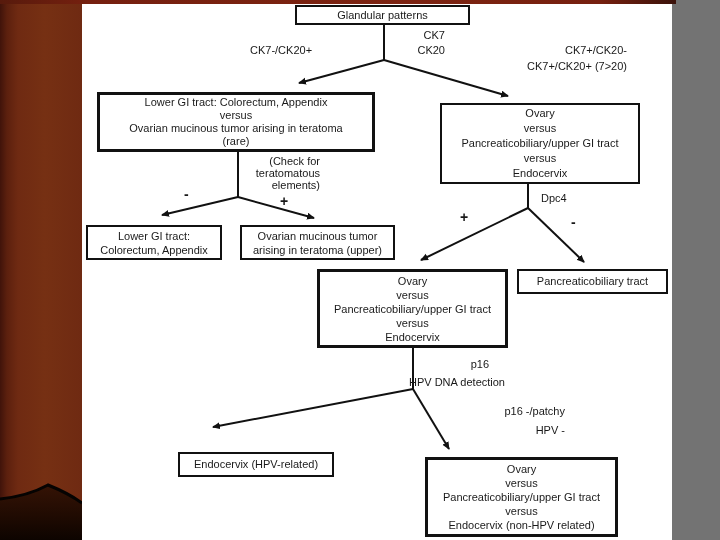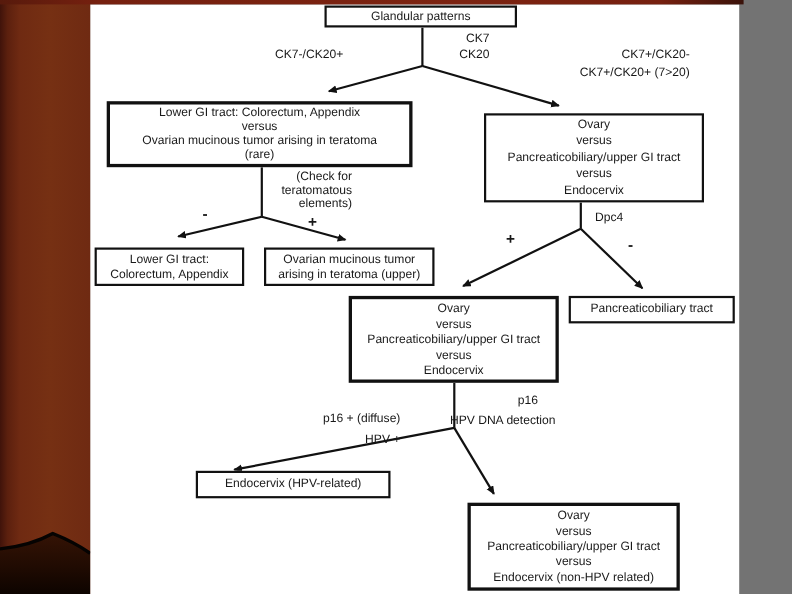--- a/index.html
+++ b/index.html
@@ -102,21 +102,21 @@
 arising in teratoma (upper)</div>
 
   <div class="node" style="left:517px;top:269px;width:151px;height:25px;line-height:19px;">Pancreaticobiliary tract</div>
 
   <div class="node thick" style="left:317px;top:269px;width:191px;height:79px;line-height:14px;">Ovary
 versus
 Pancreaticobiliary/upper GI tract
 versus
 Endocervix</div>
 
-  <div class="node" style="left:178px;top:428px;width:177px;height:25px;line-height:19px;">Endocervix (HPV-related)</div>
+  <div class="node" style="left:178px;top:452px;width:156px;height:25px;line-height:19px;">Endocervix (HPV-related)</div>
 
   <div class="node thick" style="left:425px;top:457px;width:193px;height:80px;line-height:14px;">Ovary
 versus
 Pancreaticobiliary/upper GI tract
 versus
 Endocervix (non-HPV related)</div>
 
   <div class="lbl center" style="left:395px;top:28px;width:50px;line-height:15px;">CK7
 CK20</div>
 
@@ -136,17 +136,17 @@
   <div class="lbl" style="left:541px;top:192px;width:42px;">Dpc4</div>
 
   <div class="lbl sign" style="left:460px;top:211px;width:14px;">+</div>
 
   <div class="lbl sign" style="left:571px;top:216px;width:14px;">-</div>
 
   <div class="lbl center" style="left:449px;top:358px;width:40px;">p16</div>
 
   <div class="lbl" style="left:409px;top:376px;width:120px;">HPV DNA detection</div>
 
-  <div class="lbl center" style="left:270px;top:372px;width:94px;line-height:19px;">p16 + (diffuse)
-HPV +</div>
 
+  <div class="lbl center" style="left:477px;top:402px;width:88px;line-height:19px;">p16 -/patchy
+HPV -</div>
 
 </div>
 
 </body></html>

